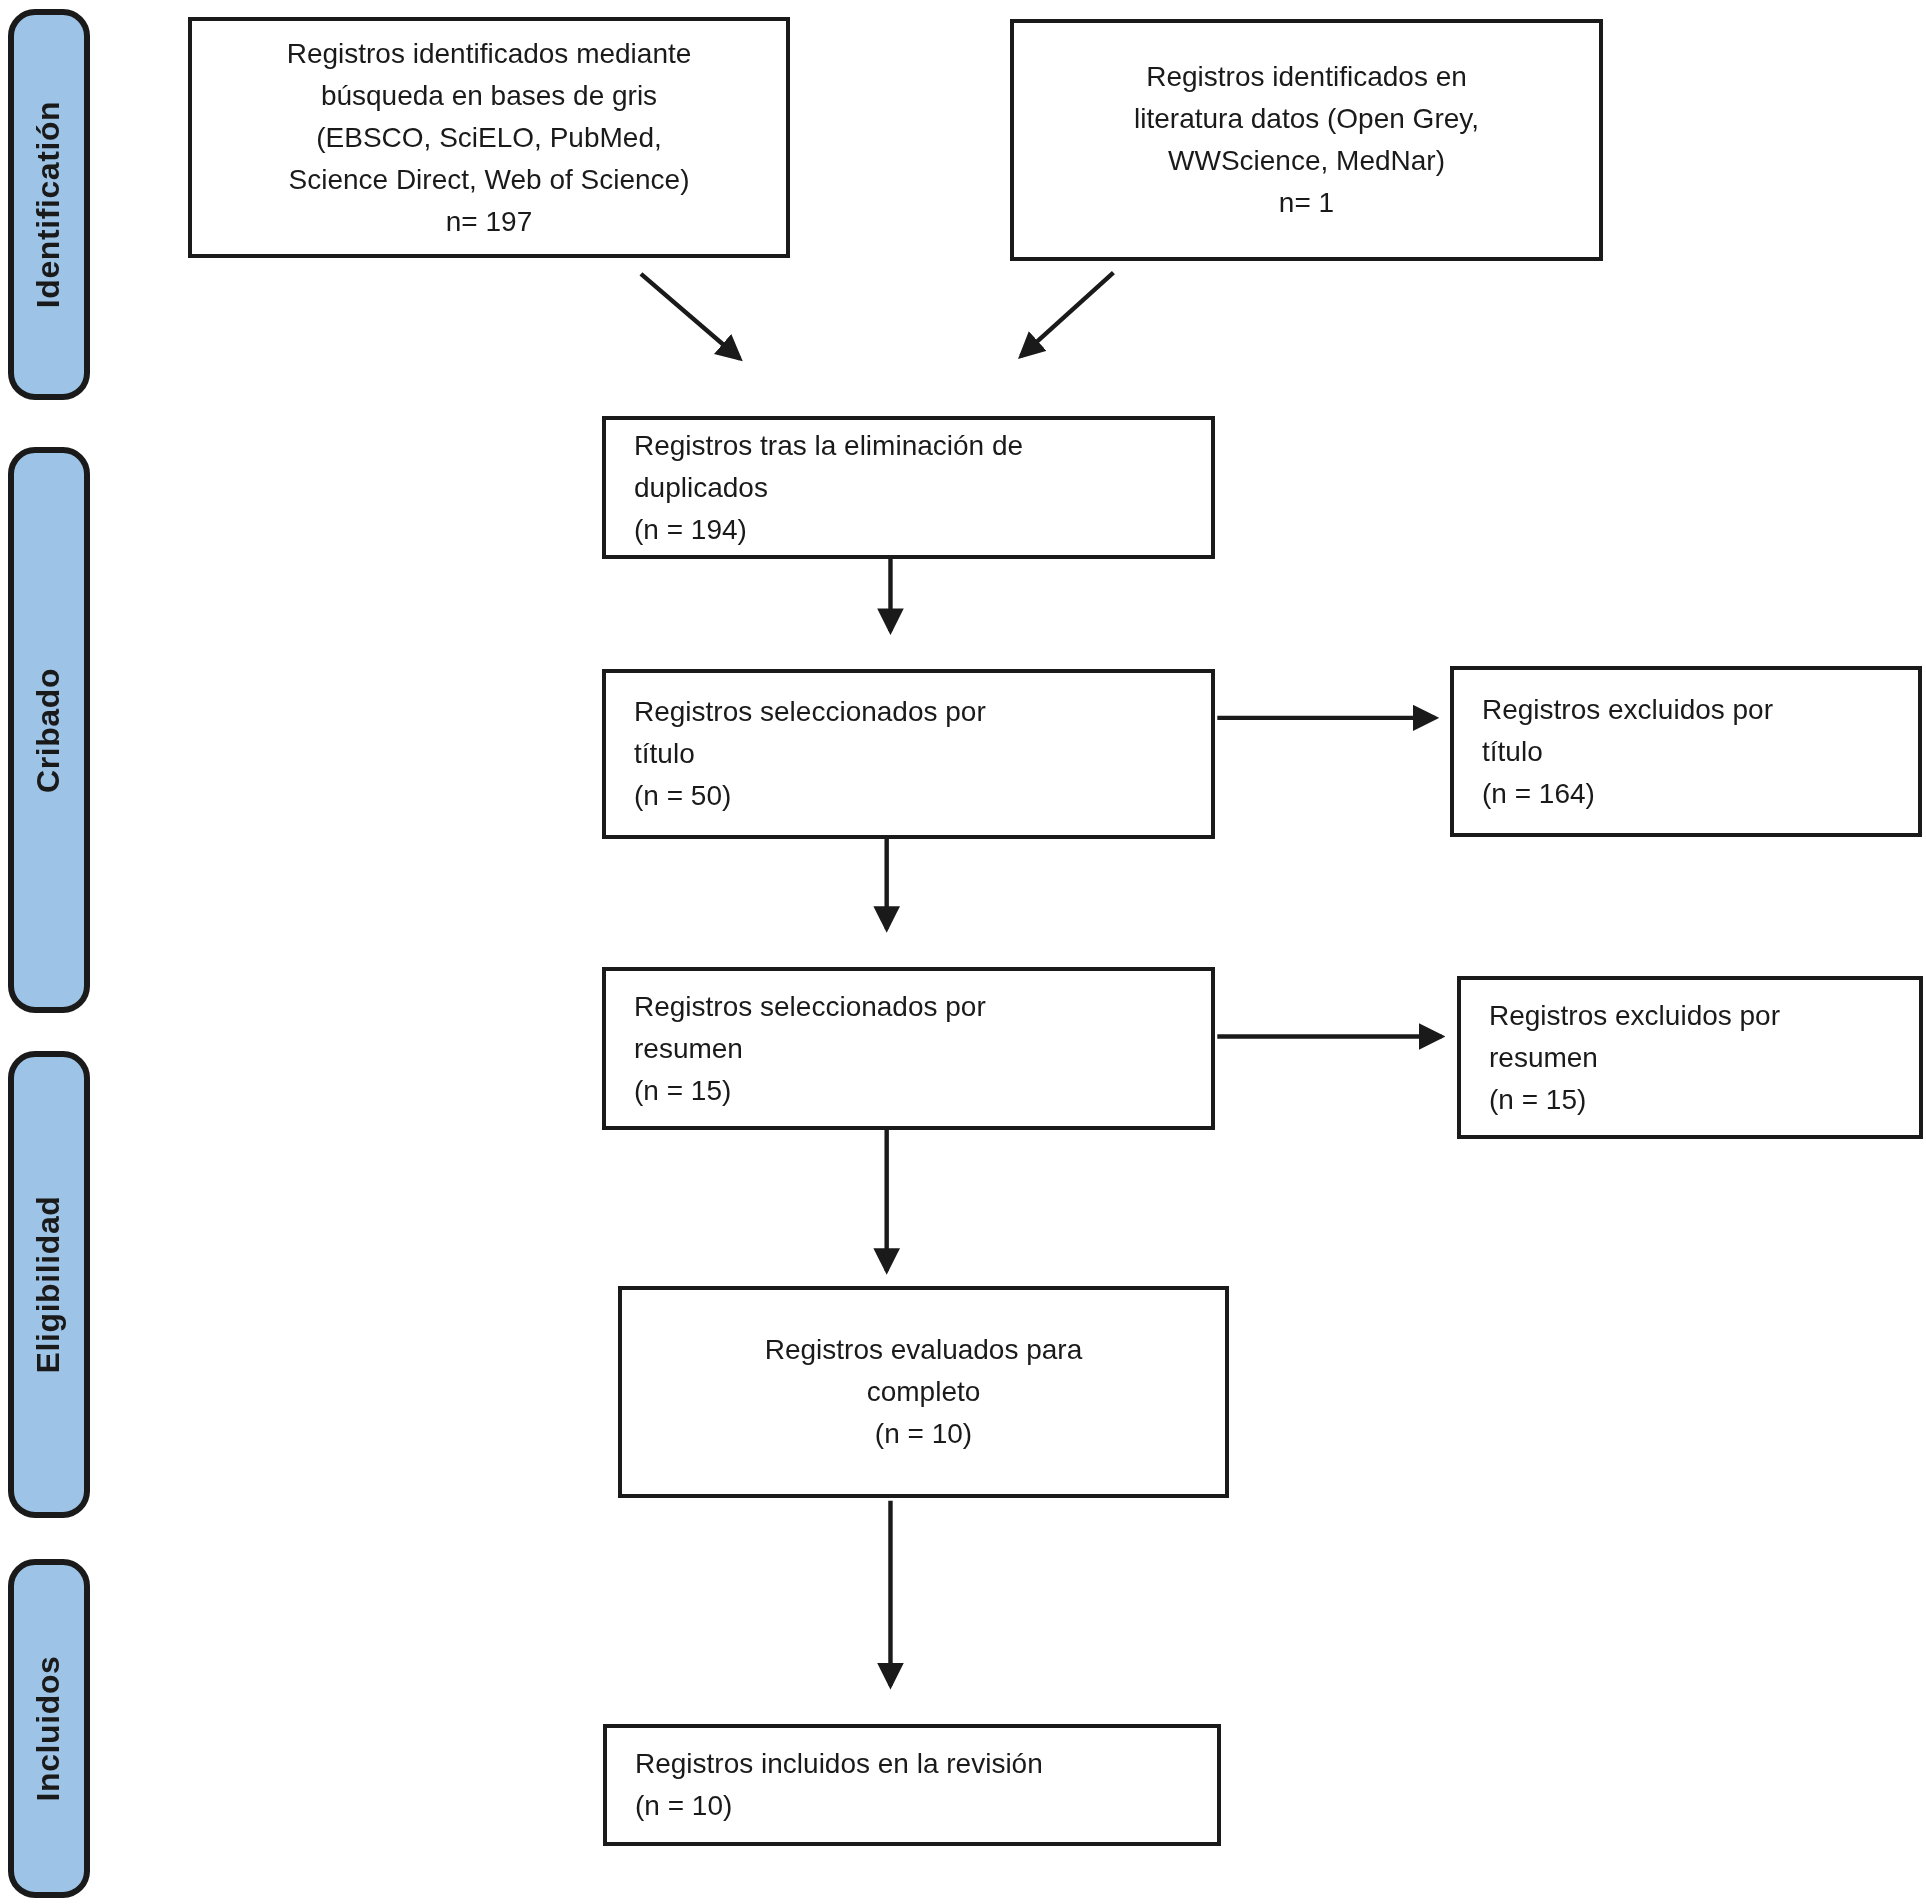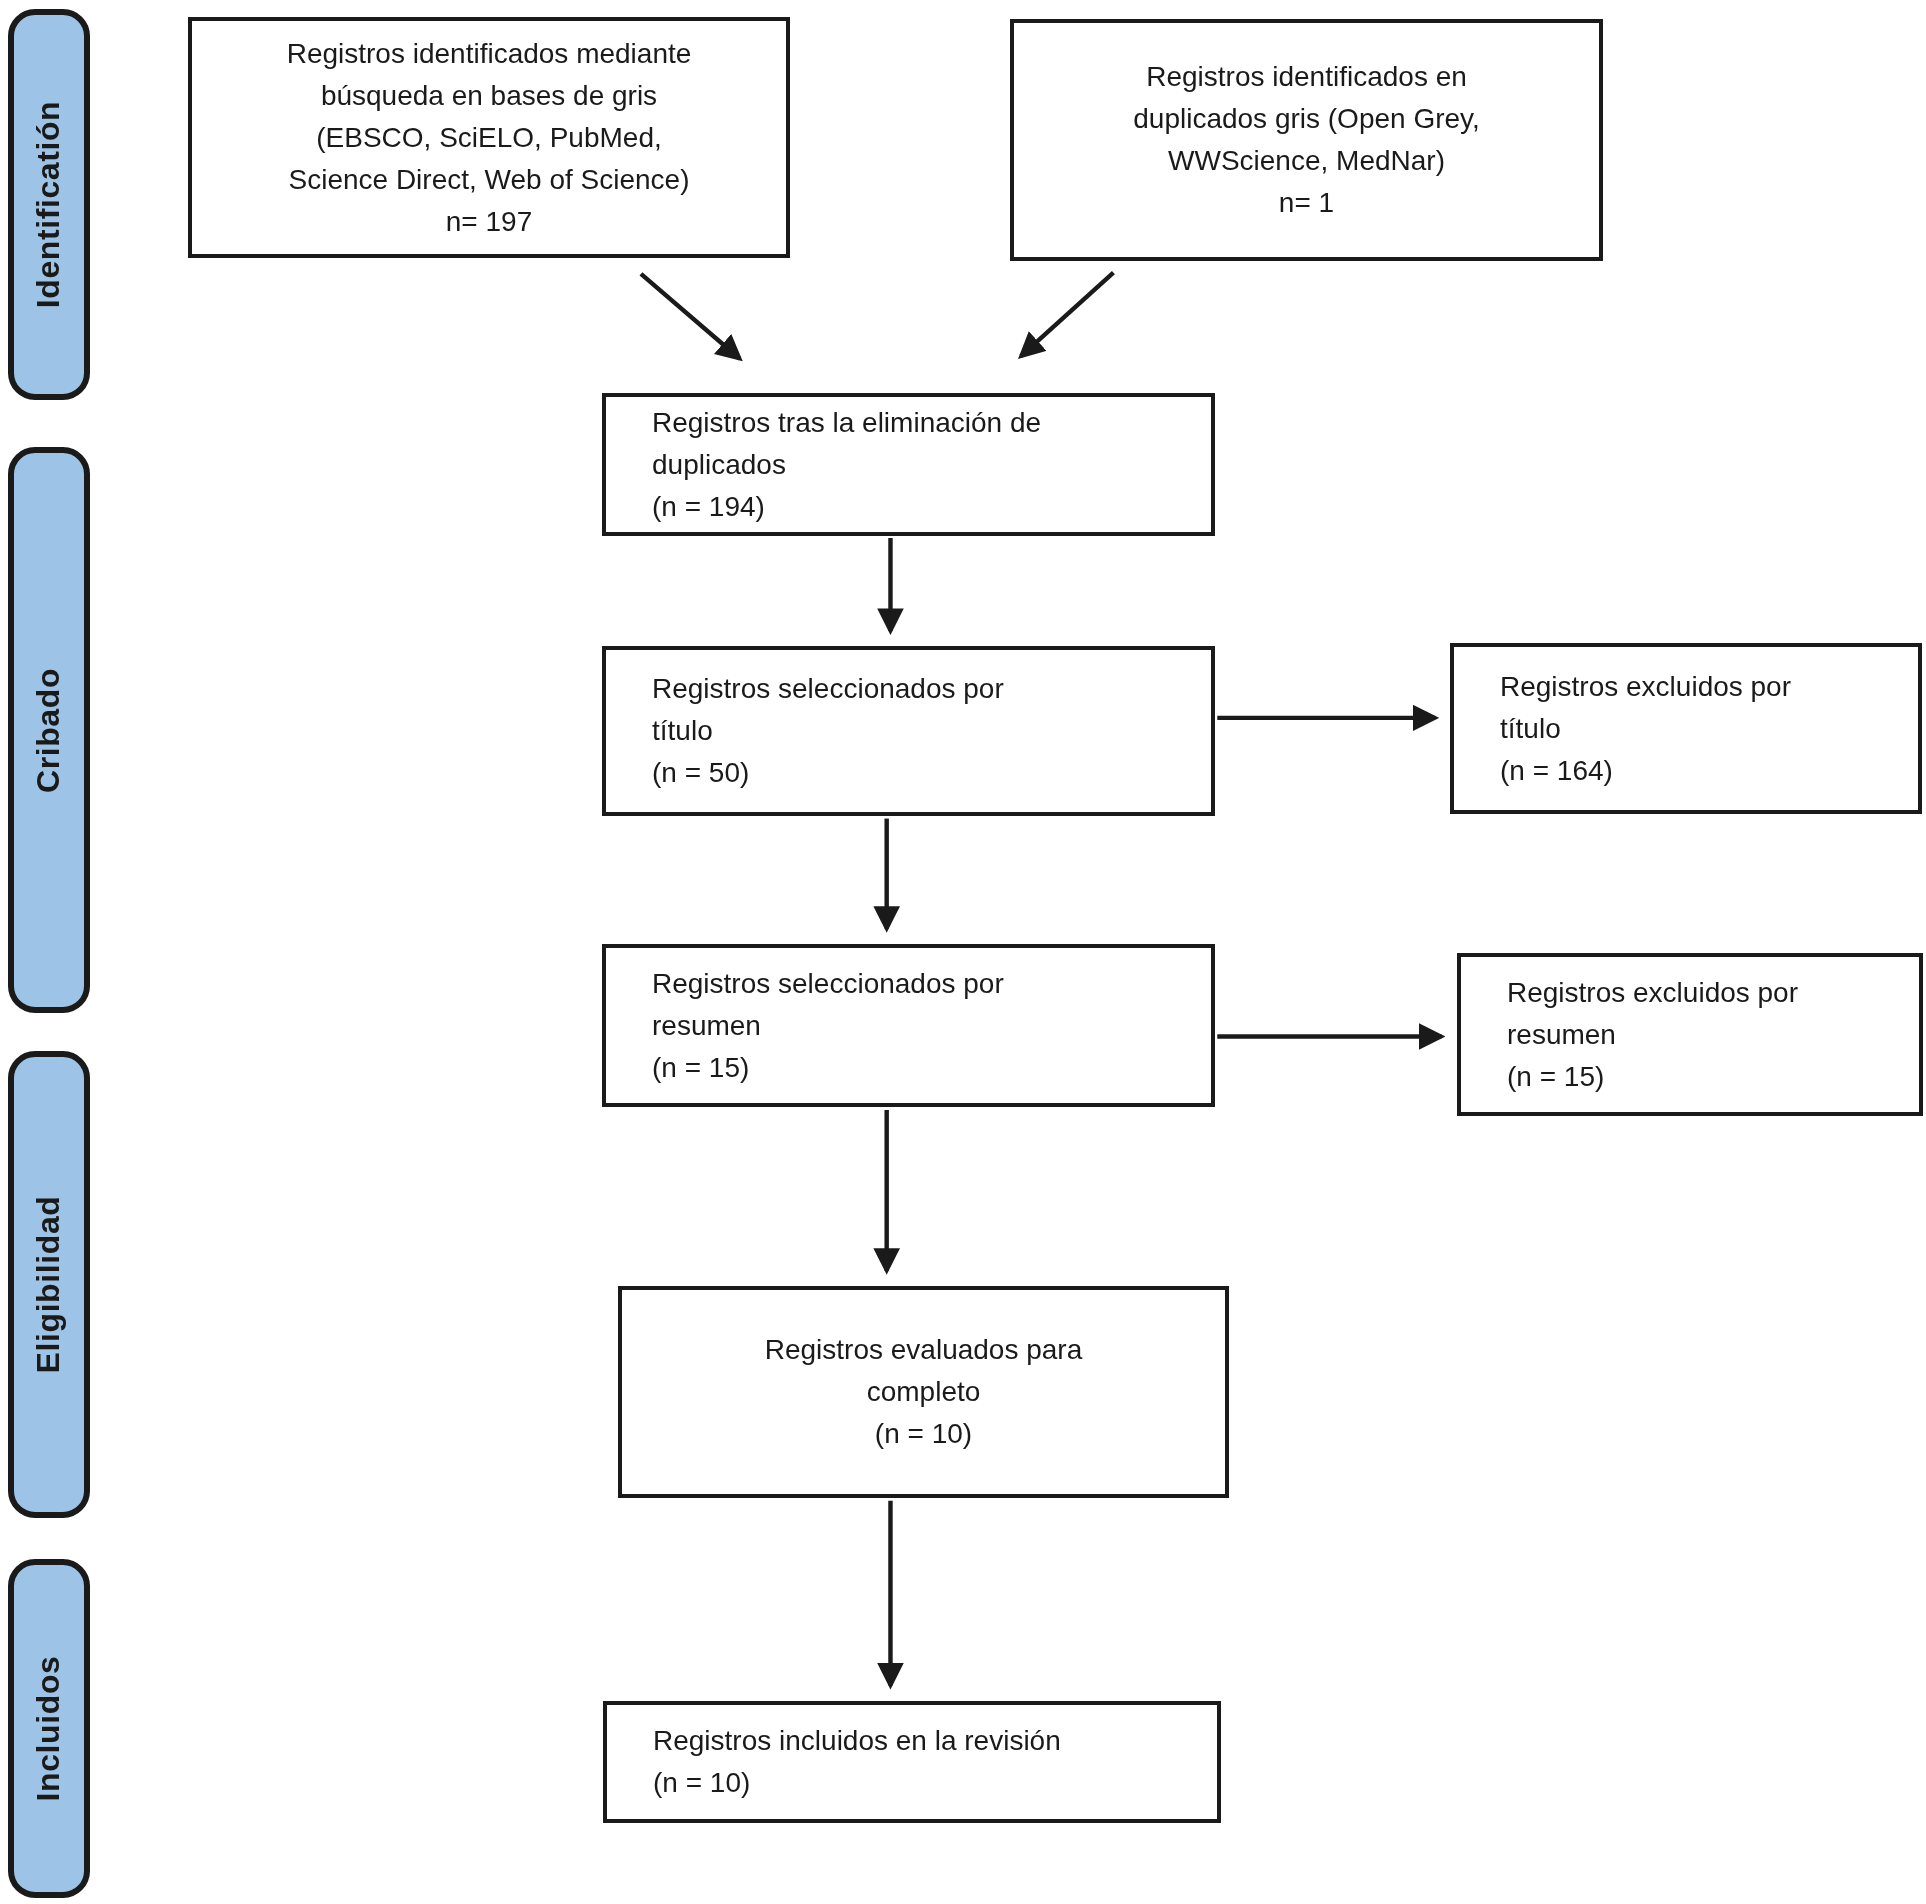--- a/index.html
+++ b/index.html
@@ -40,21 +40,21 @@
   .flowbox{
     position:absolute;box-sizing:border-box;
     background:#ffffff;border:4.4px solid var(--ink);
     display:flex;flex-direction:column;justify-content:center;
     z-index:2;
   }
   .flowbox .bl{
     font-size:28px;line-height:42px;white-space:nowrap;
   }
   .flowbox.center{align-items:center;text-align:center;}
-  .flowbox.left{align-items:flex-start;text-align:left;padding-left:46px;}
+  .flowbox.left{align-items:flex-start;text-align:left;padding-left:28px;margin-top:23px;}
 
   #box-identified-databases{left:188px;top:17px;width:602px;height:241px;}
   #box-identified-grey{left:1010px;top:19px;width:593px;height:242px;}
   #box-after-duplicates{left:602px;top:393px;width:613px;height:143px;}
   #box-screened-title{left:602px;top:646px;width:613px;height:170px;}
   #box-excluded-title{left:1450px;top:643px;width:472px;height:171px;}
   #box-screened-abstract{left:602px;top:944px;width:613px;height:163px;}
   #box-excluded-abstract{left:1457px;top:953px;width:466px;height:163px;}
   #box-fulltext{left:602px;top:1286px;width:611px;height:212px;margin-left:16px;}
   #box-included-review{left:603px;top:1701px;width:618px;height:122px;}
@@ -94,21 +94,21 @@
 <div class="flowbox center" id="box-identified-databases">
   <div class="bl">Registros identificados mediante</div>
   <div class="bl">búsqueda en bases de gris</div>
   <div class="bl">(EBSCO, SciELO, PubMed,</div>
   <div class="bl">Science Direct, Web of Science)</div>
   <div class="bl">n= 197</div>
 </div>
 
 <div class="flowbox center" id="box-identified-grey">
   <div class="bl">Registros identificados en</div>
-  <div class="bl">duplicados gris (Open Grey,</div>
+  <div class="bl">literatura datos (Open Grey,</div>
   <div class="bl">WWScience, MedNar)</div>
   <div class="bl">n= 1</div>
 </div>
 
 <div class="flowbox left" id="box-after-duplicates">
   <div class="bl">Registros tras la eliminación de</div>
   <div class="bl">duplicados</div>
   <div class="bl">(n = 194)</div>
 </div>
 

